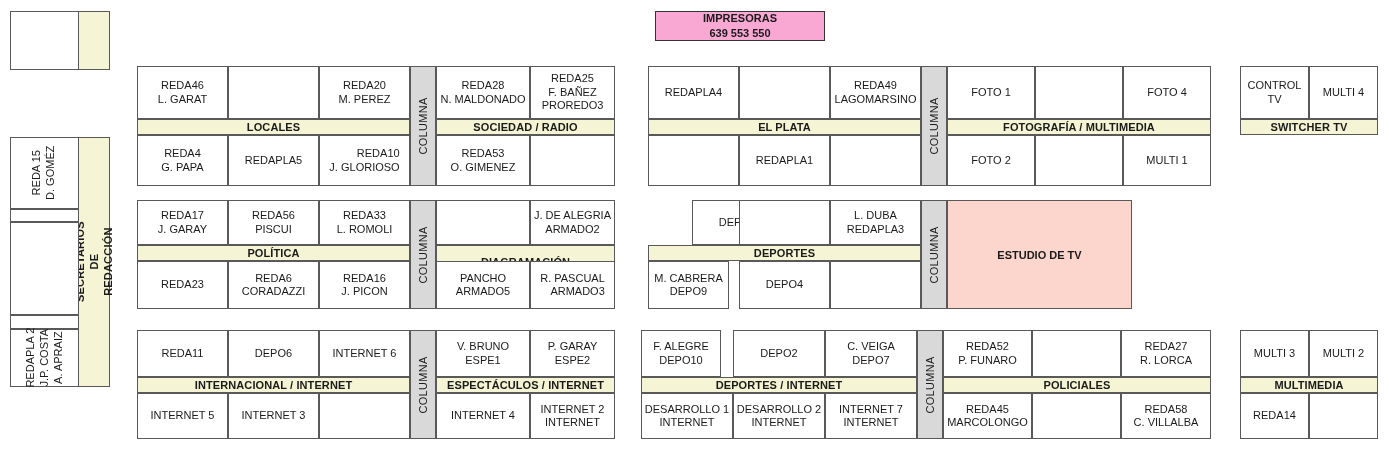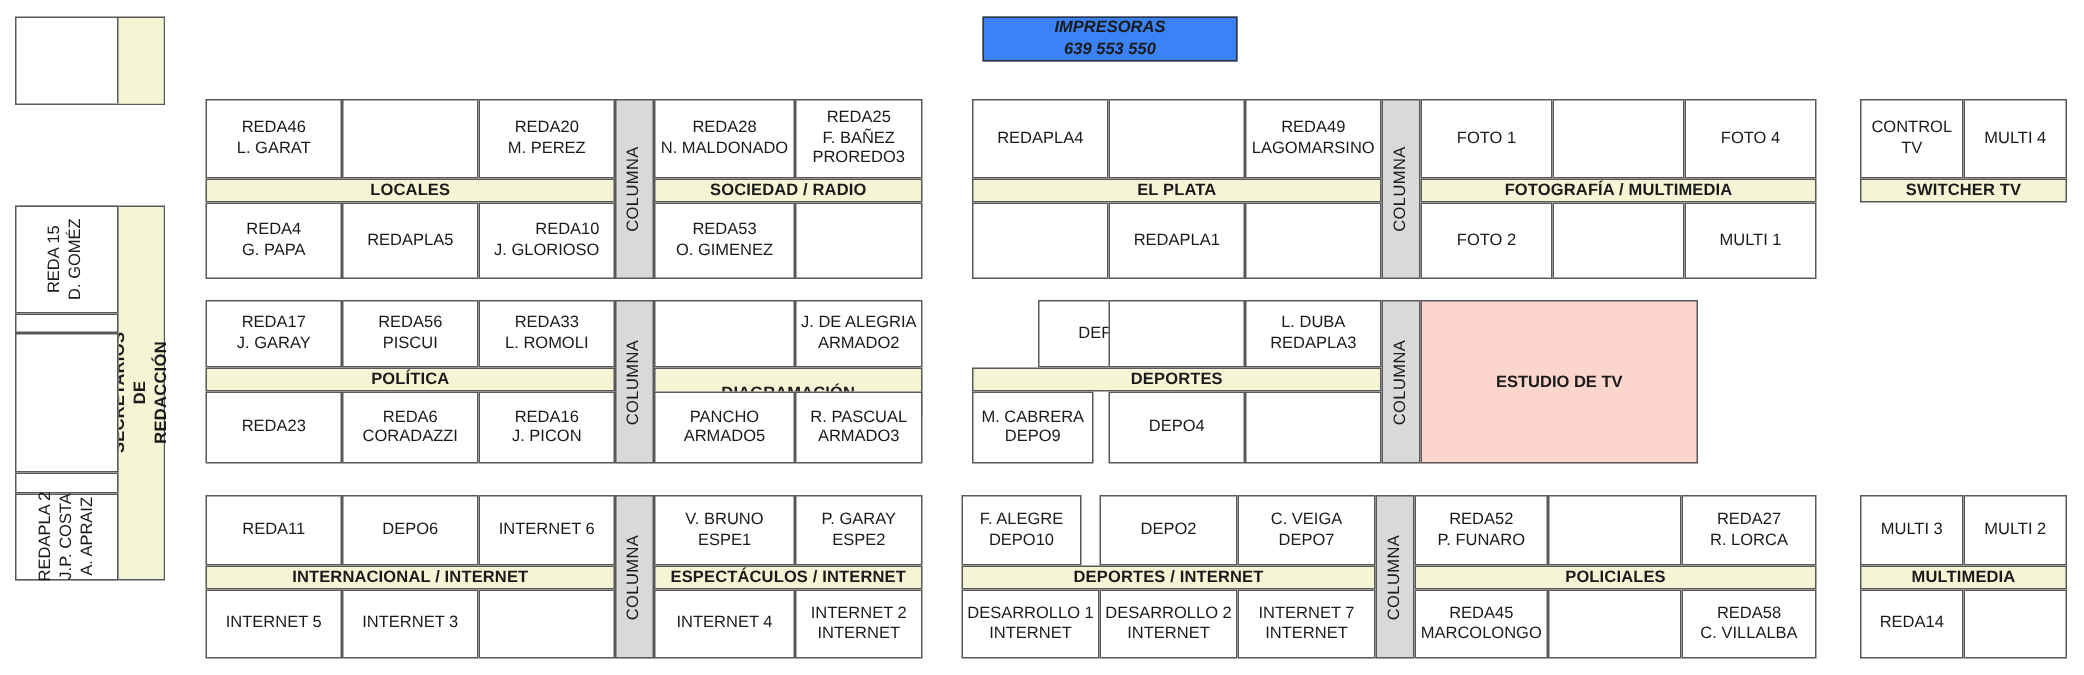--- a/index.html
+++ b/index.html
@@ -60,21 +60,21 @@
     white-space:pre-line;
     text-align:center;
     line-height:1.25;
     font-size:11px;
   }
   .vtext.bold span{font-weight:bold;letter-spacing:.2px;}
 
   
   .pink{background:#fcd5cc;}
   .yellowfill{background:#f5f5d5;}
-  .blue{background:#3b82f6;font-style:italic;}
+  .blue{background:#f9a8d4;}
   .estudio{
     display:flex;align-items:center;justify-content:center;
     font-weight:bold;font-size:11px;
     border:1px solid #595959;
     box-sizing:border-box;
   }
   .printers{
     border:1px solid #333333;
     display:flex;flex-direction:column;align-items:center;justify-content:center;
     font-weight:bold;font-size:11px;line-height:1.35;
@@ -265,21 +265,21 @@
     <div class="txt">J. DE ALEGRIA
 ARMADO2</div>
   </div>
 <div class="abs deptbar" style="left:436px;top:245px;width:179px;height:33px;">
     <span>DIAGRAMACIÓN</span>
   </div>
 <div class="abs cell" style="left:436px;top:261px;width:94px;height:48px;">
     <div class="txt">PANCHO
 ARMADO5</div>
   </div>
-<div class="abs cell" style="left:530px;top:261px;width:85px;height:48px;">
+<div class="abs cell" style="left:530px;top:261px;width:85px;height:48px;text-align:right;">
     <div class="txt">R. PASCUAL
 ARMADO3</div>
   </div>
 
 <div class="abs cell" style="left:648px;top:200px;width:91px;height:45px;margin-left:44px;">
     <div class="txt">DEPO8</div>
   </div>
 <div class="abs cell" style="left:739px;top:200px;width:91px;height:45px;">
     <div class="txt"></div>
   </div>

